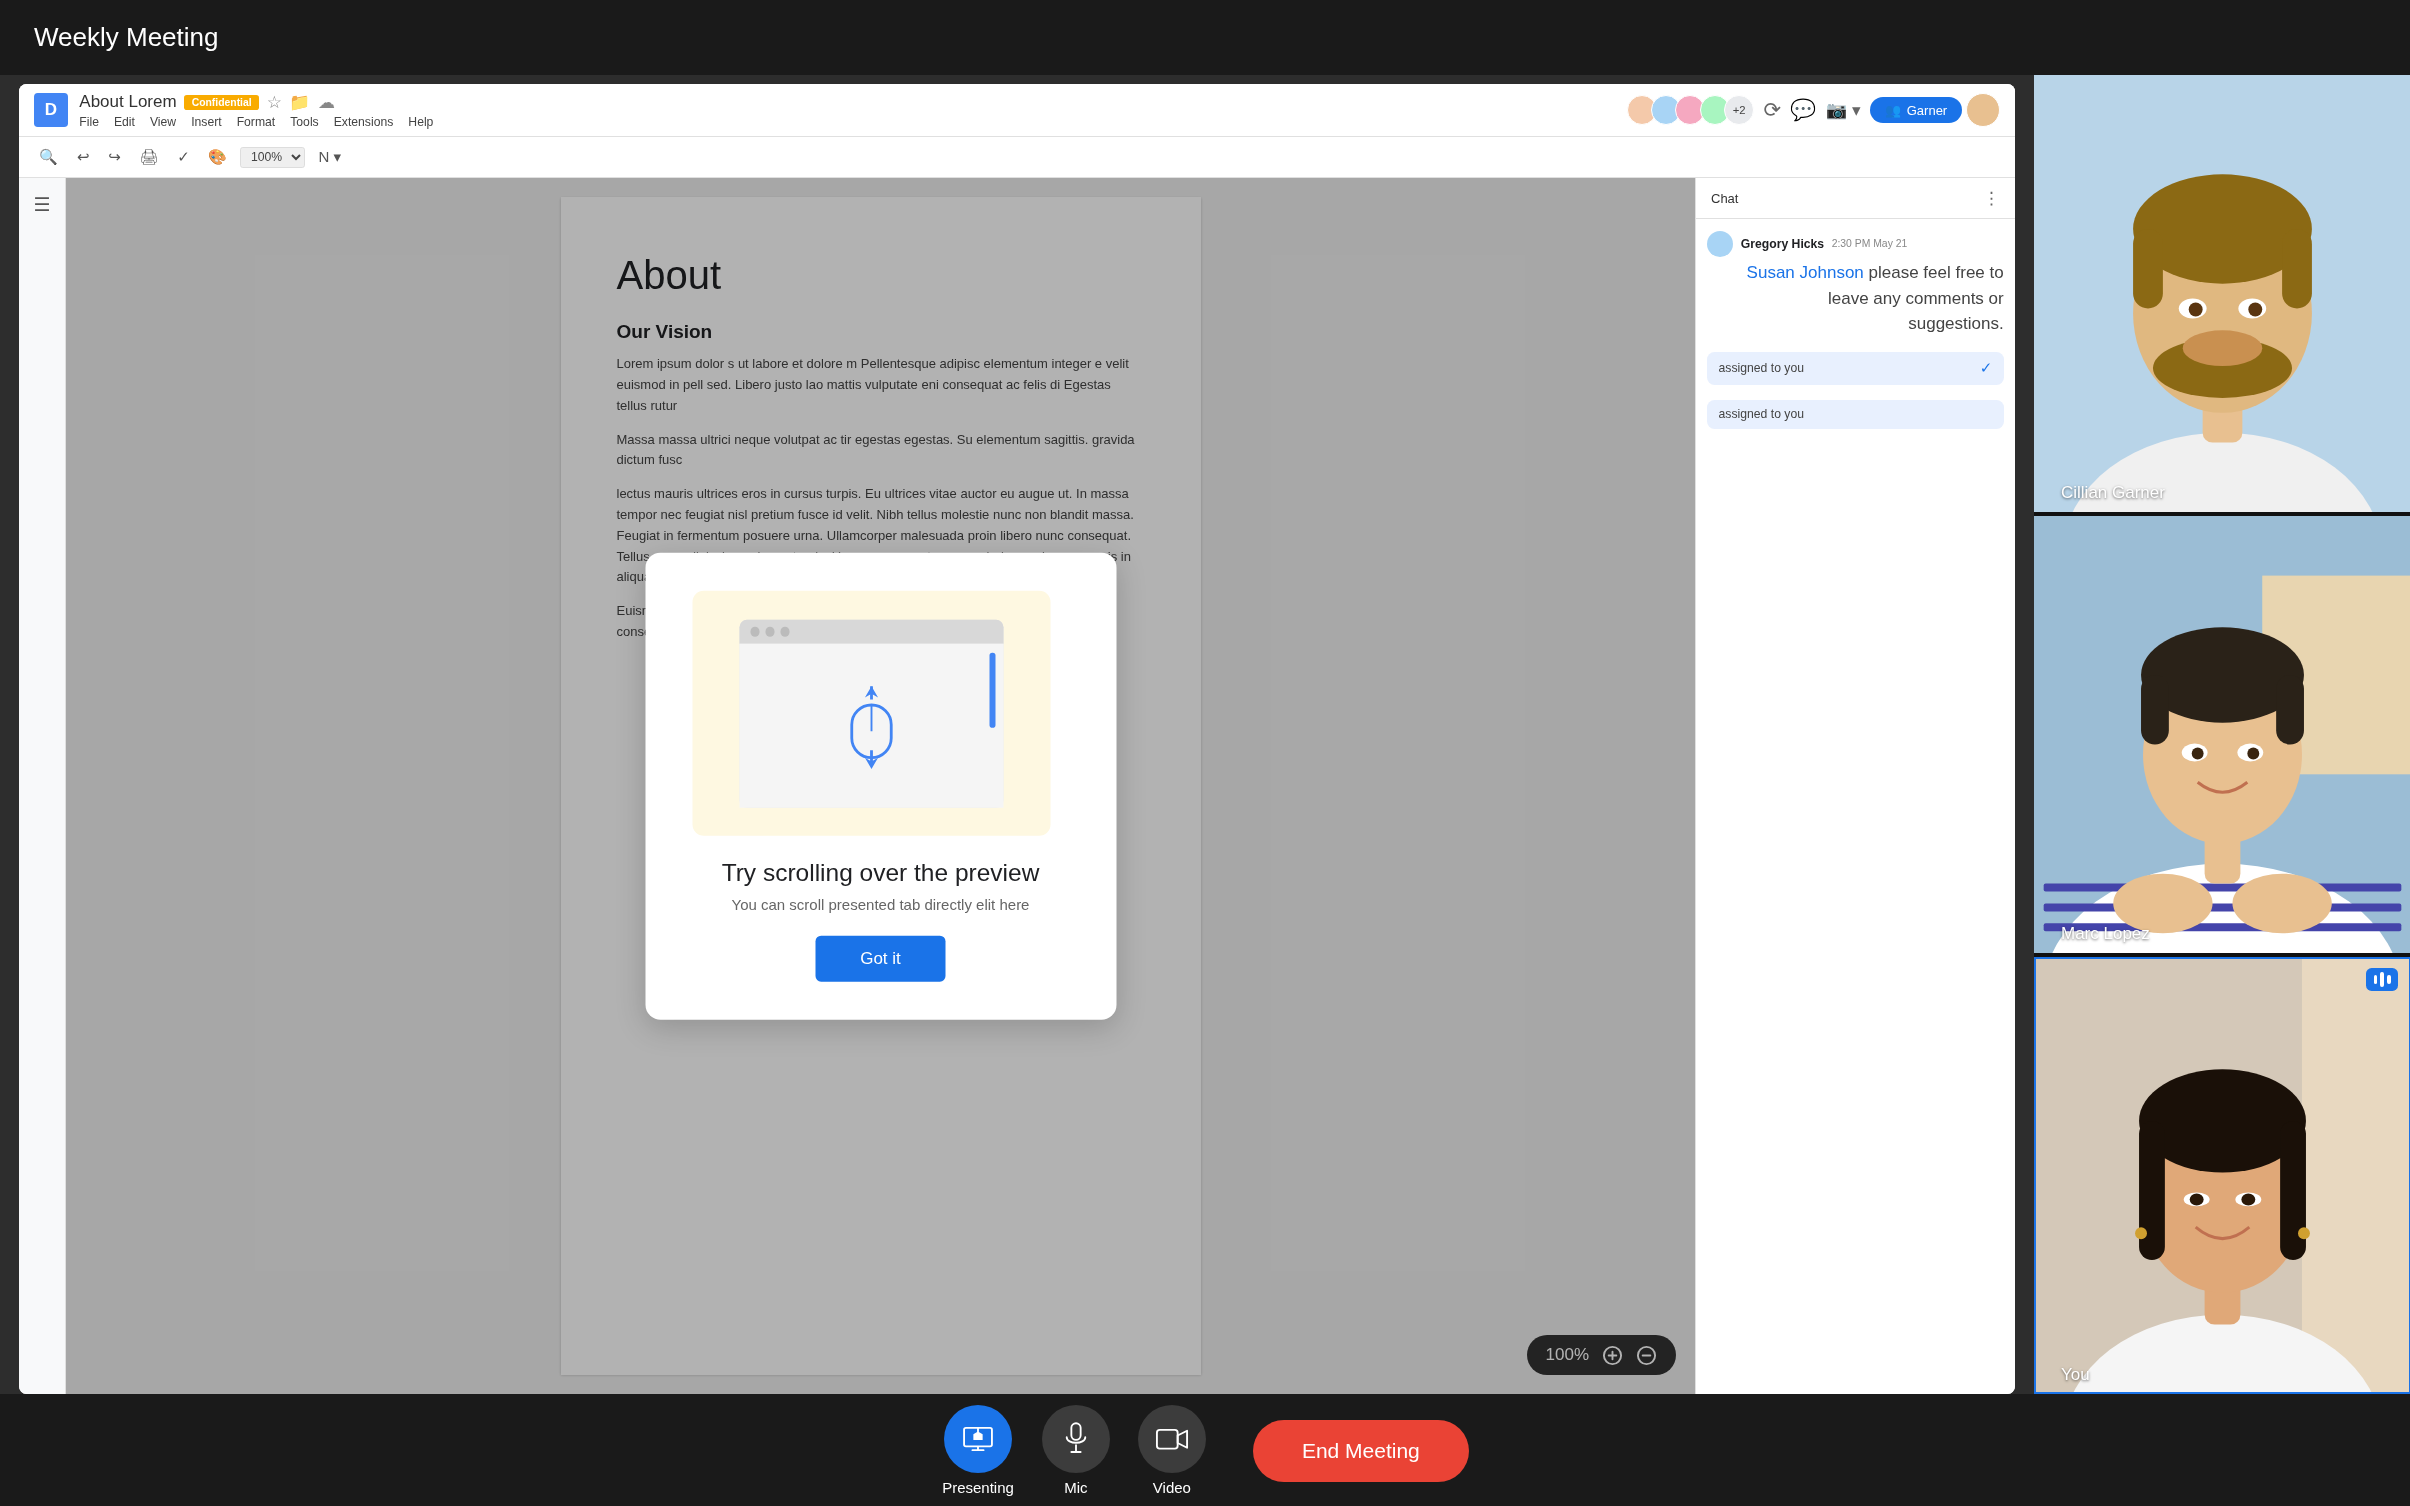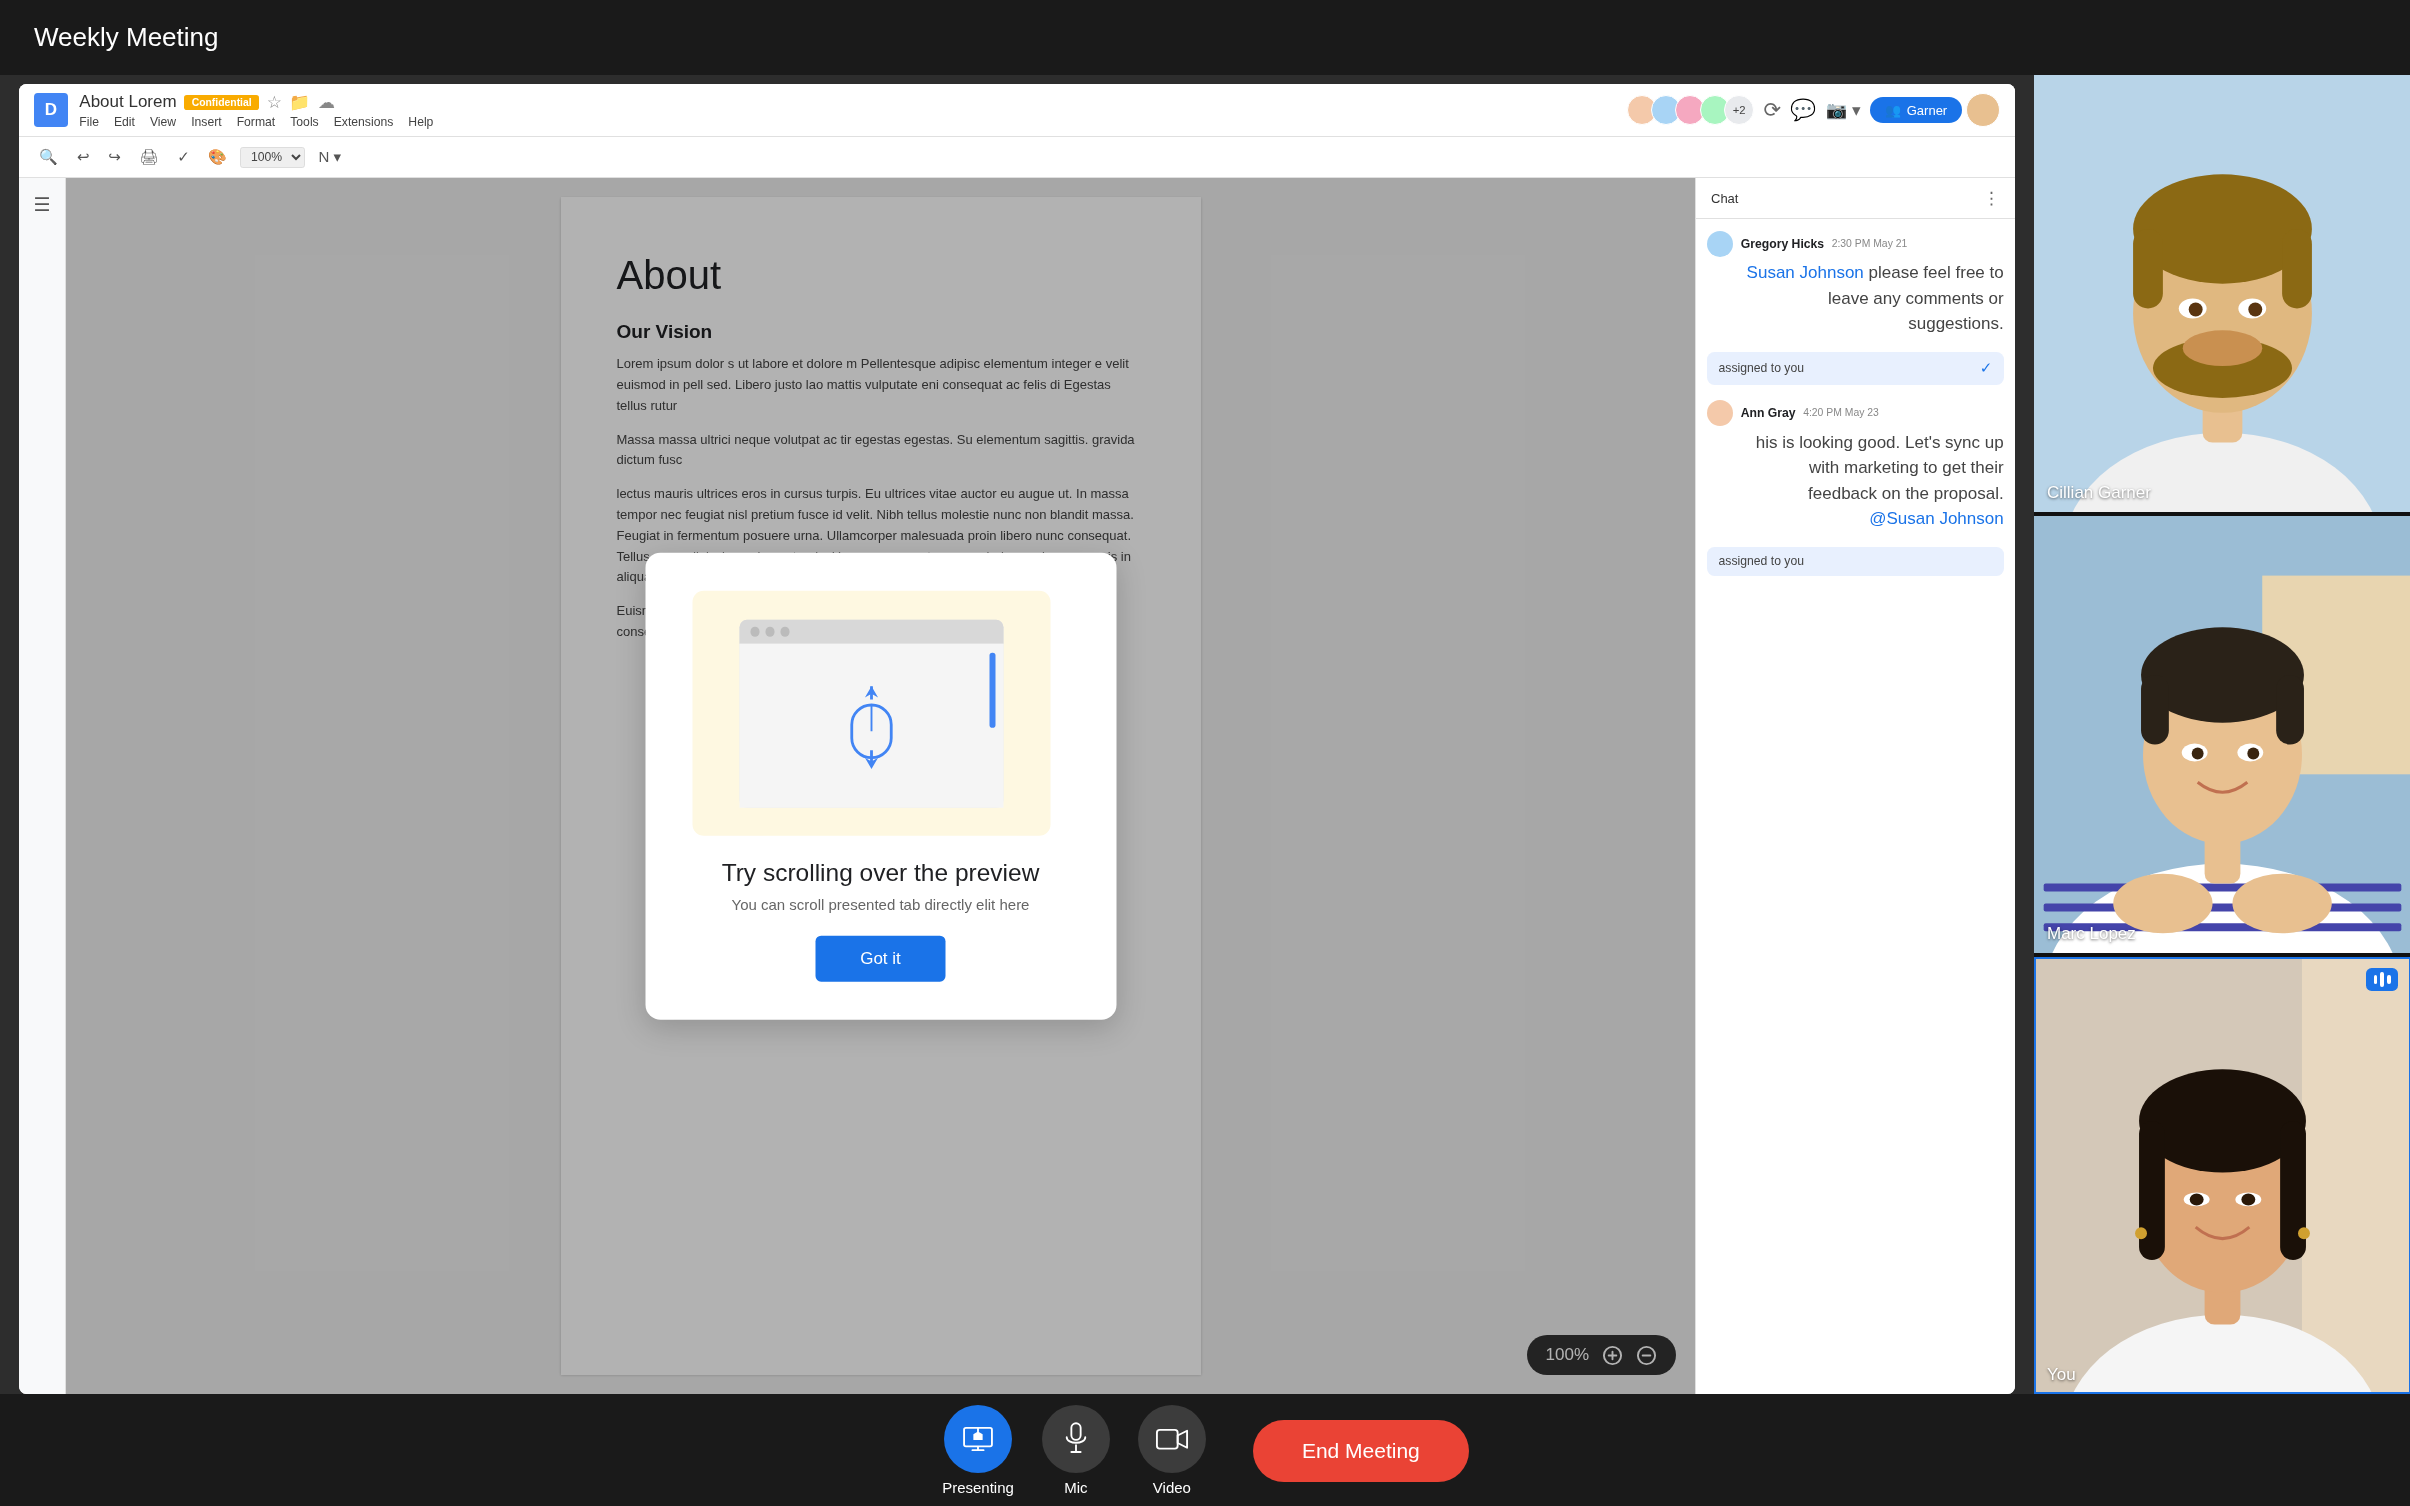--- a/index.html
+++ b/index.html
@@ -428,21 +428,21 @@
     }
     .person-2 {
       background: linear-gradient(180deg, #8bbdd9 0%, #6099b5 30%, #f5dfc0 55%, #e8c090 75%, #d4a870 100%);
     }
     .person-3 {
       background: linear-gradient(180deg, #c8d8e8 0%, #a0b8cc 35%, #f8e8d0 55%, #e8c0a0 75%, #d4a070 100%);
     }
     .video-name-label {
       position: absolute;
       bottom: 9.4px;
-      left: 13px;
+      left: 27px;
       color: #fff;
       font-size: 17px;
       font-weight: 500;
       text-shadow: 0 0.9px 2.8px rgba(0,0,0,0.6);
     }
     .video-active-border {
       position: absolute;
       inset: 0;
       border: 2.8px solid #1a73e8;
       pointer-events: none;
@@ -666,31 +666,20 @@
                 <a class="chat-link">Susan Johnson</a>
                 <span> please feel free to leave any comments or suggestions.</span>
               </div>
             </div>
 
             <div style="background:#e8f0fe;border-radius:7.5px;padding:7.5px 11.3px;margin-bottom:15px;display:flex;align-items:center;gap:7.5px;">
               <span style="font-size:12.2px;color:#444;flex:1;">assigned to you</span>
               <span style="color:#1a73e8;font-size:15px;">✓</span>
             </div>
 
-            <div class="chat-message">
-              <div class="chat-msg-header">
-                <div class="chat-avatar" style="background:#f4c9aa;"></div>
-                <span class="chat-name">Ann Gray</span>
-                <span class="chat-time">4:20 PM May 23</span>
-              </div>
-              <div class="chat-text">
-                <span>his is looking good. Let's sync up with marketing to get their feedback on the proposal. </span>
-                <a class="chat-link">@Susan Johnson</a>
-              </div>
-            </div>
 
             <div style="background:#e8f0fe;border-radius:7.5px;padding:7.5px 11.3px;display:flex;align-items:center;gap:7.5px;">
               <span style="font-size:12.2px;color:#444;flex:1;">assigned to you</span>
             </div>
 
           </div>
         </div>
       </div>
     </div>
   </div>

